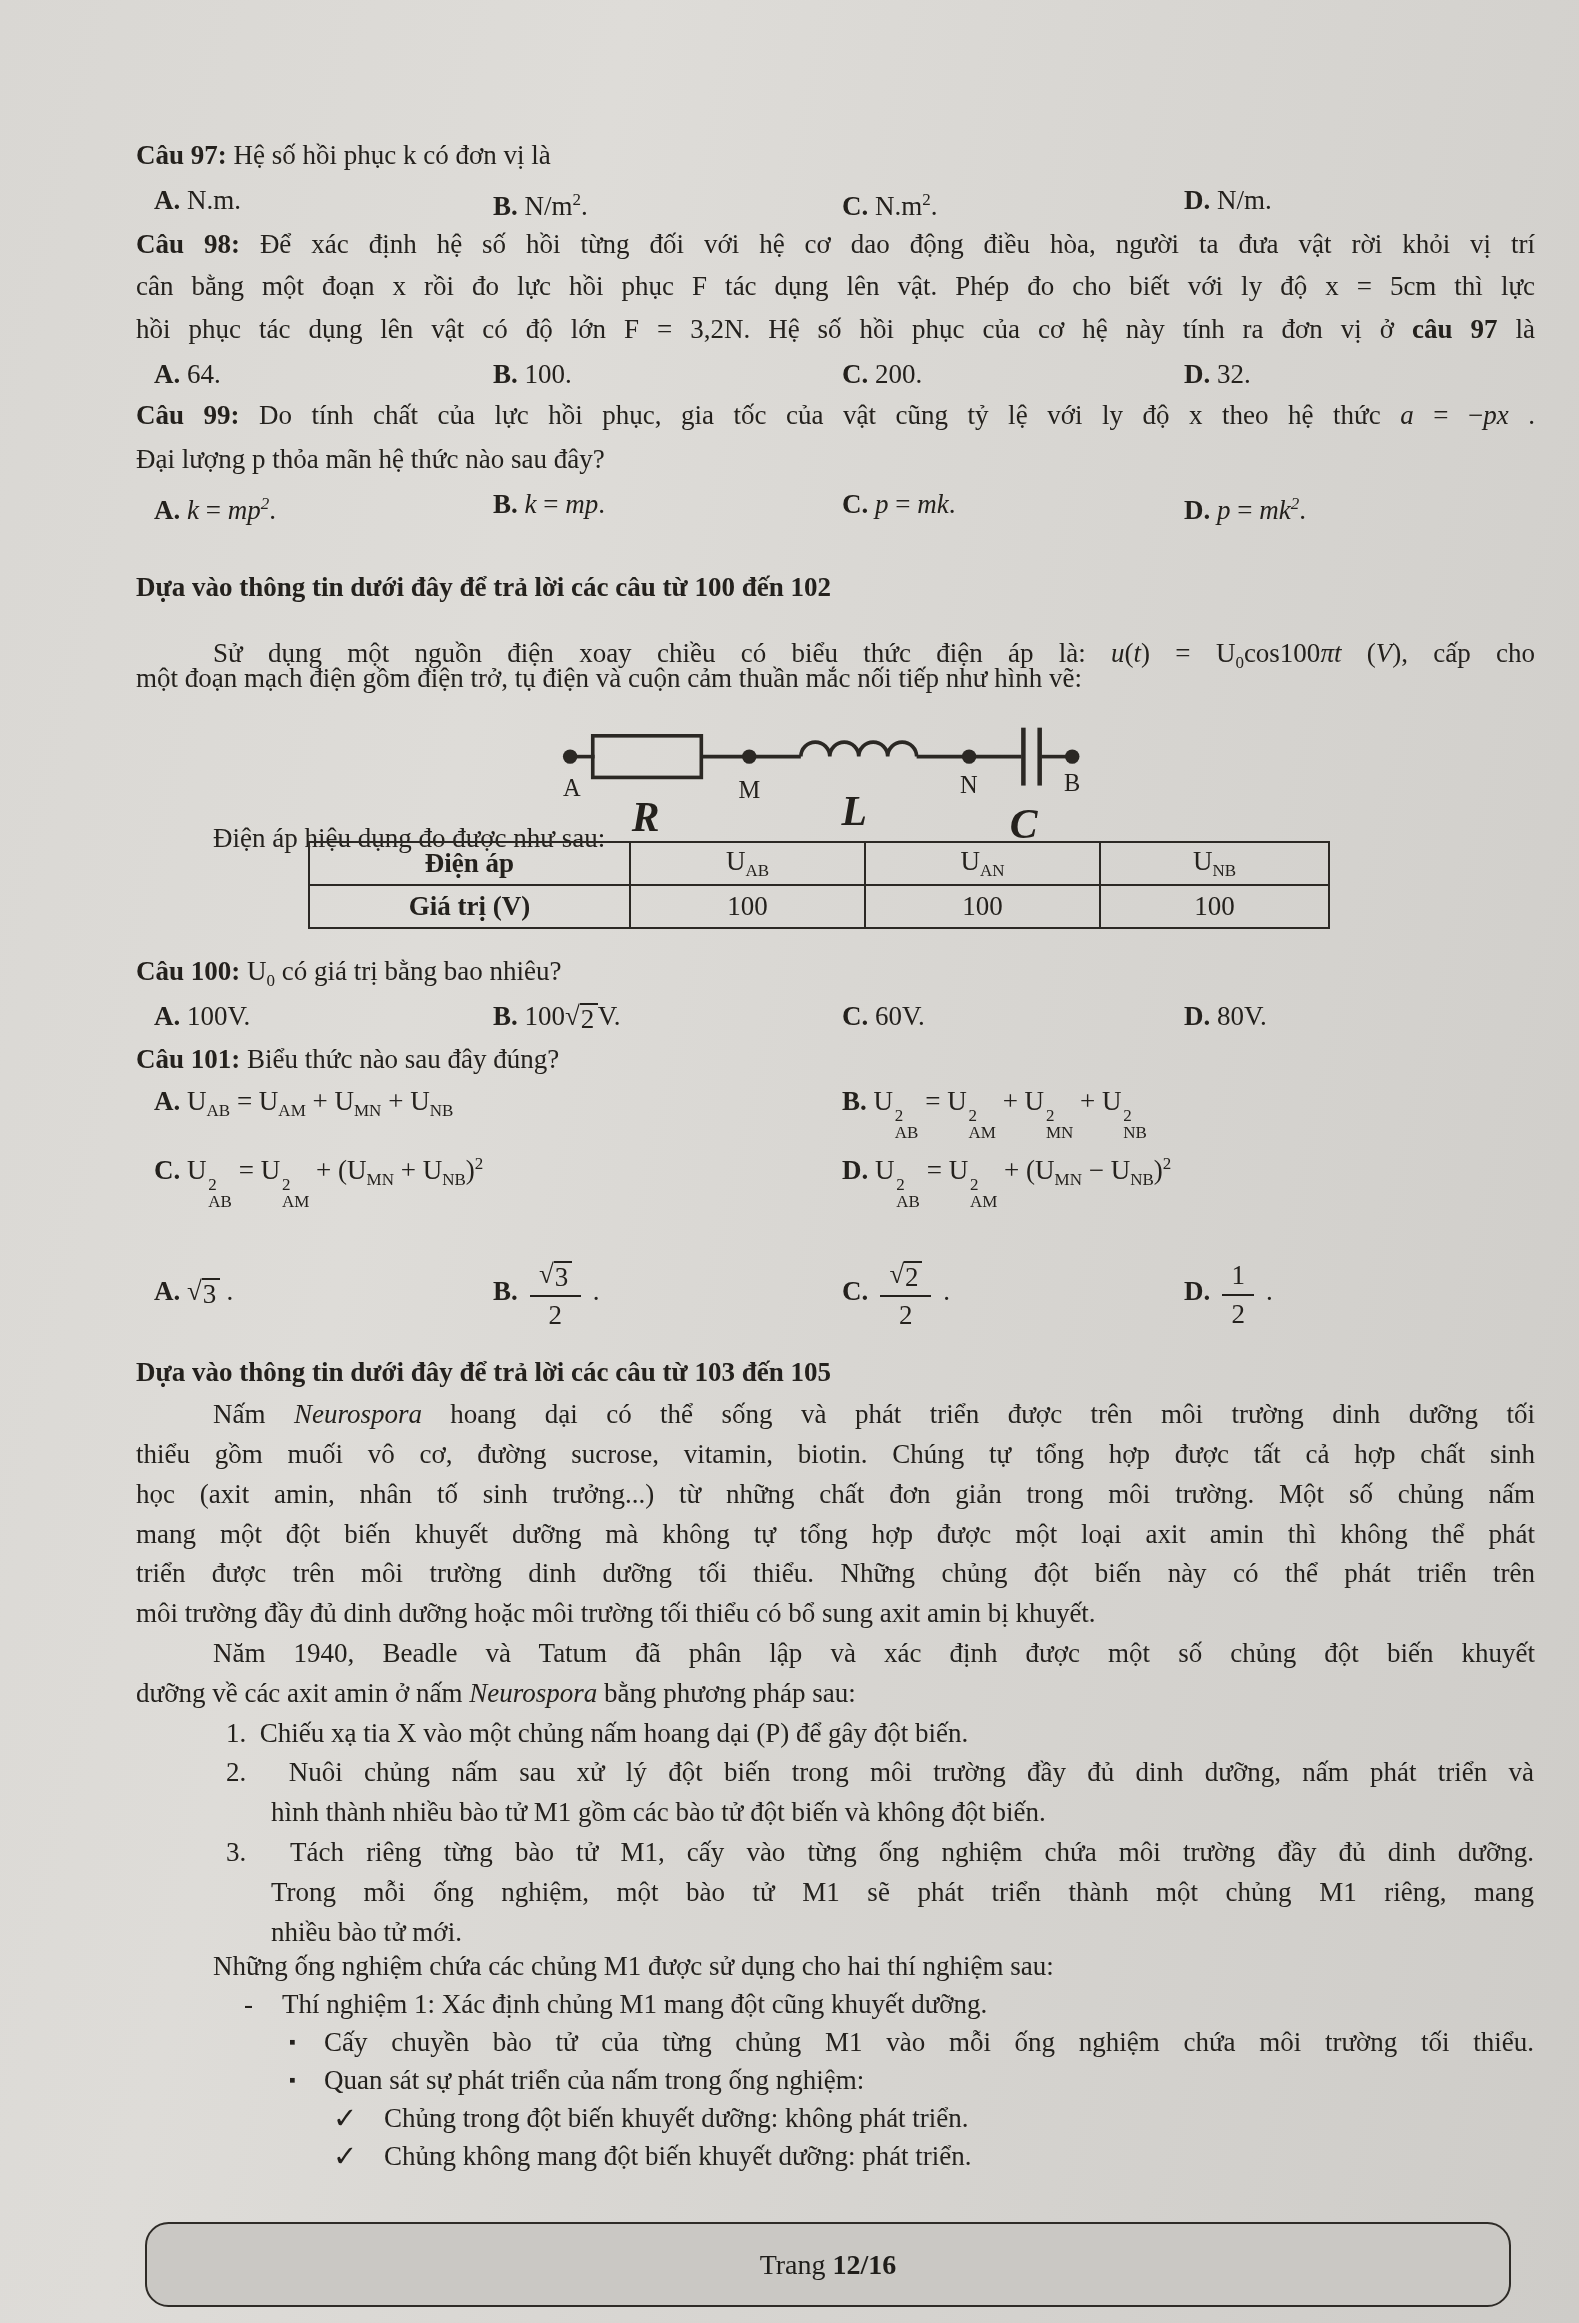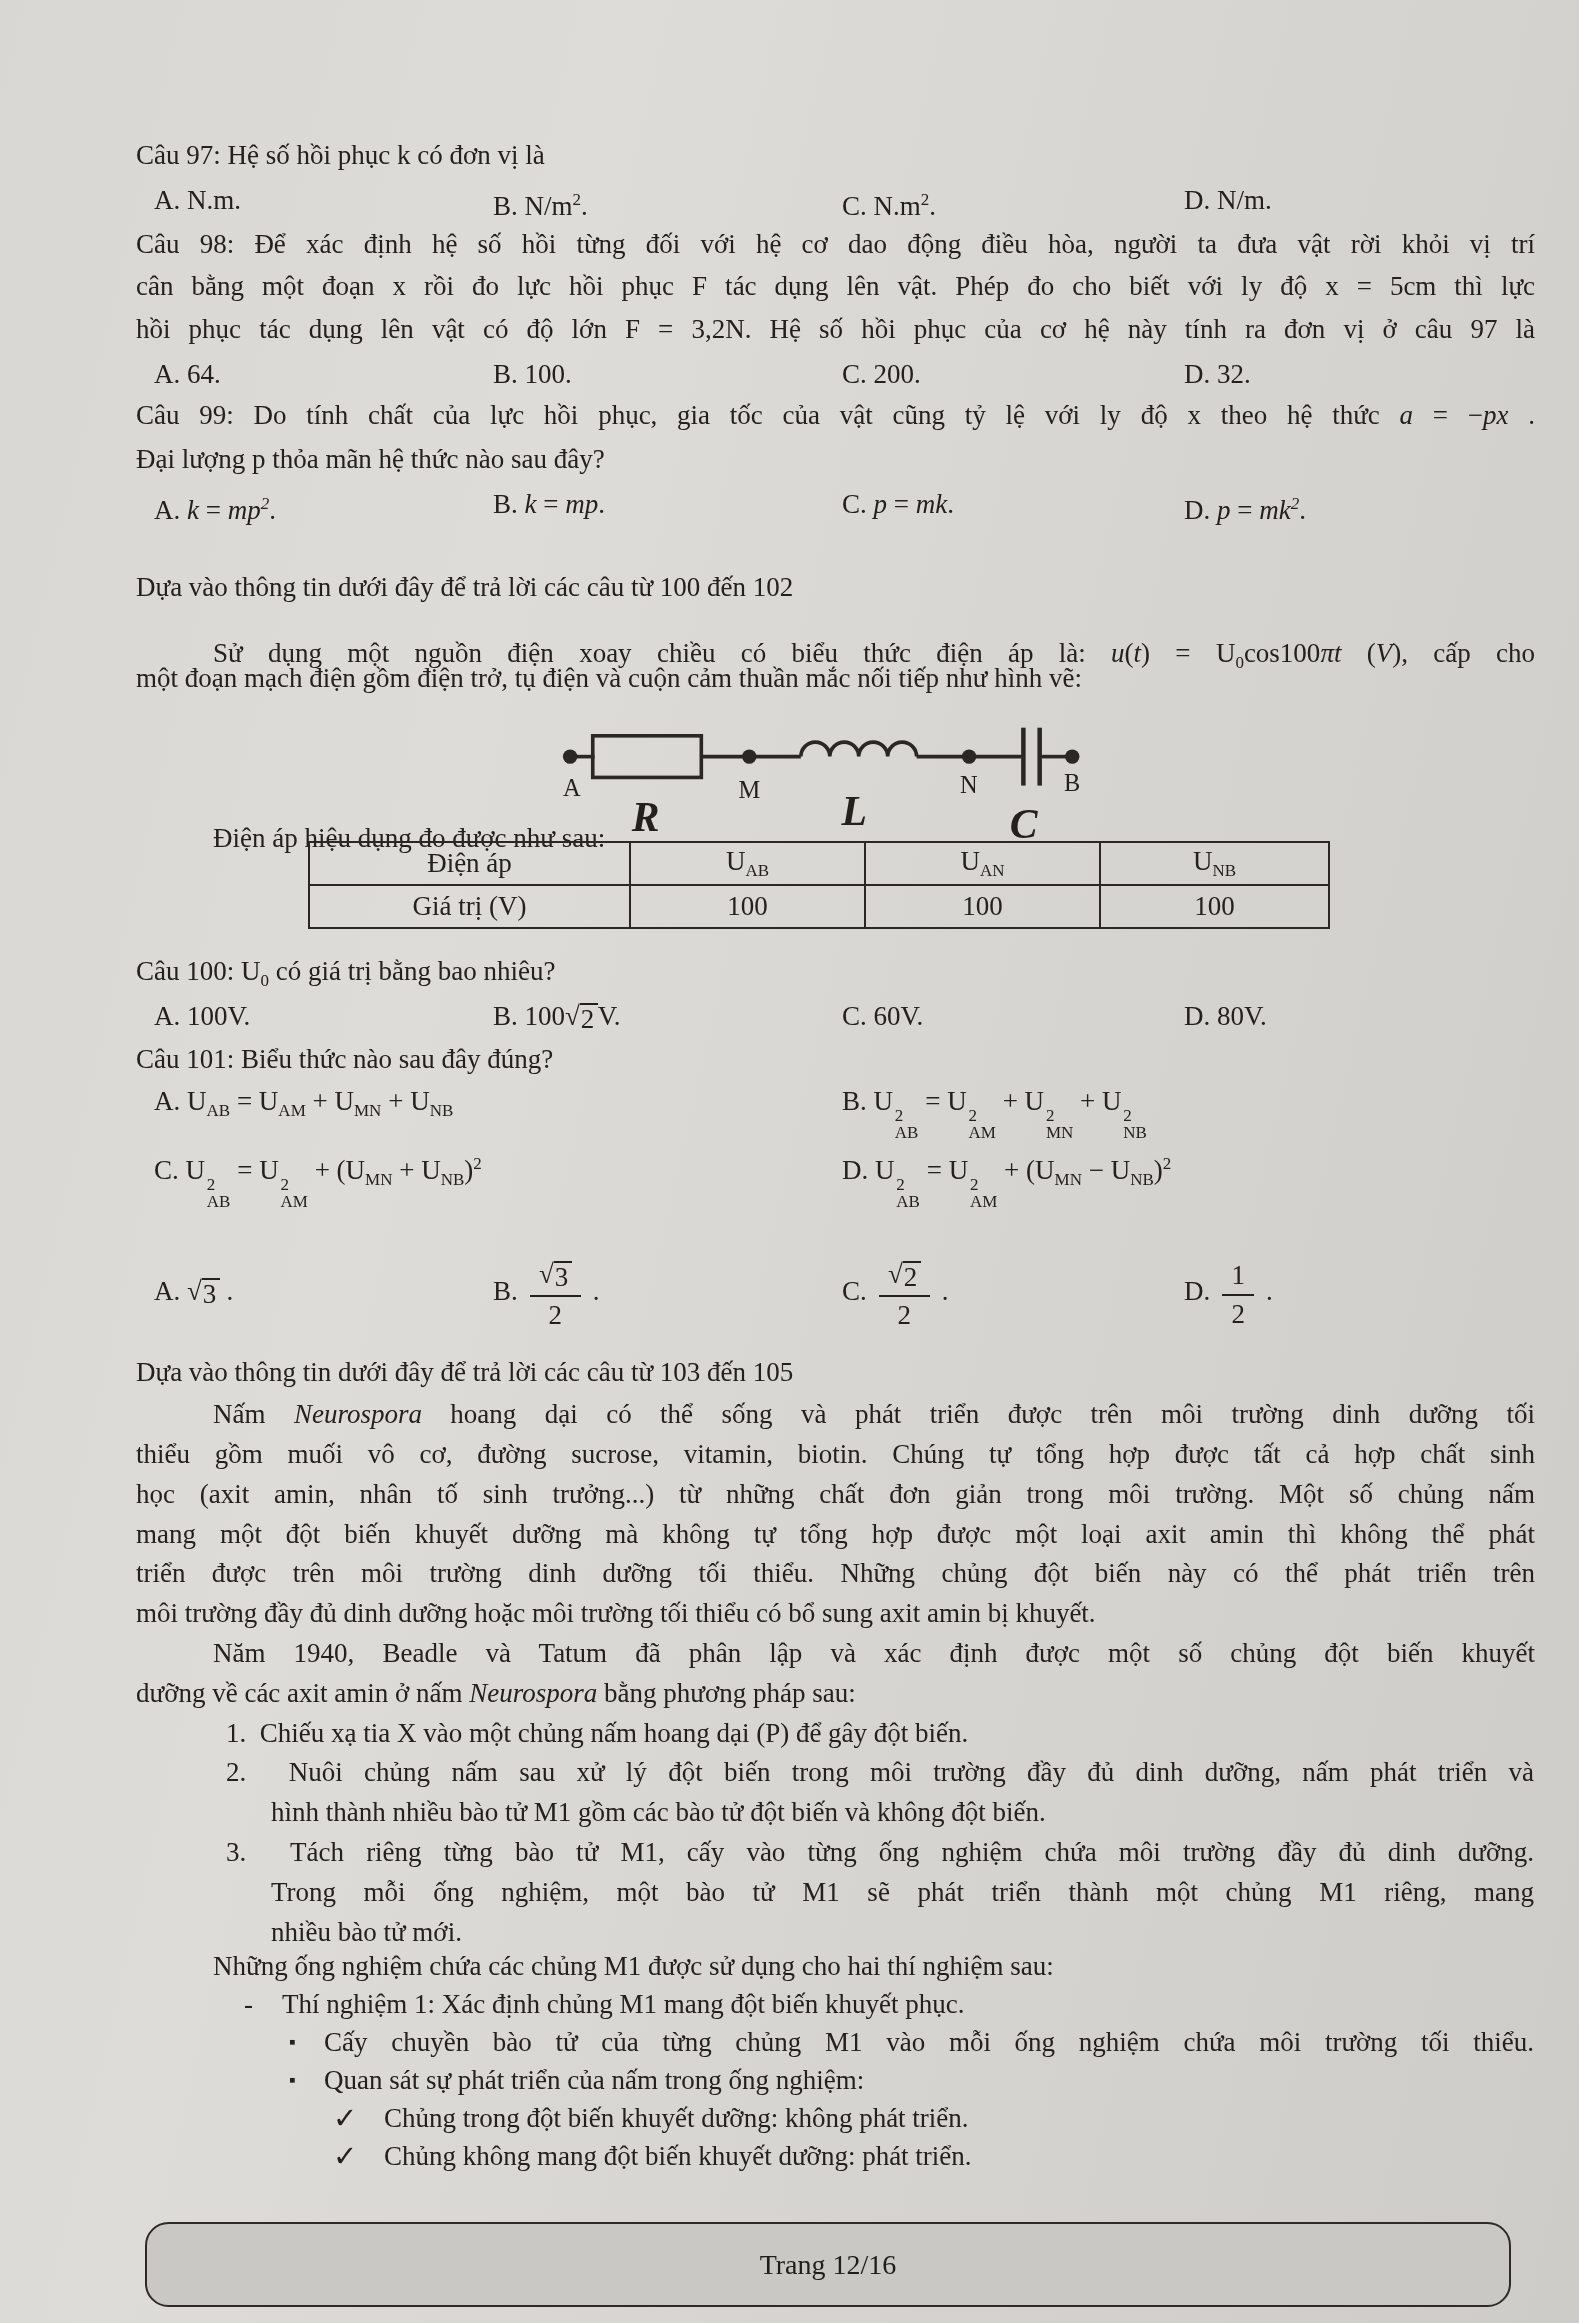--- a/index.html
+++ b/index.html
@@ -10,21 +10,21 @@
     font-family:"Liberation Serif","DejaVu Serif",serif;
     color:#24211d;
     overflow:hidden;
   }
   .line{
     position:absolute;left:136px;width:1399px;
     font-size:27px;line-height:42px;white-space:normal;
   }
   .j{text-align:justify;text-align-last:justify;}
   .ind{padding-left:77px;box-sizing:border-box;}
-  .s-b{font-weight:normal;}
+  .s-b{font-weight:bold;}
   .s-i{font-style:italic;}
   sup,sub{font-size:17px;}
   .ss{display:inline-flex;flex-direction:column;align-items:flex-start;font-size:17px;line-height:.95;vertical-align:-11px;margin-left:1.8px;}
   .ssub{margin-top:0.9px;}
   .sqrt{display:inline-flex;white-space:nowrap;}
   .rsign{line-height:1;}
   .rad{border-top:2.3px solid currentColor;padding:0.9px 3.6px 0 0.9px;line-height:1;}
   .frac{display:inline-flex;flex-direction:column;align-items:center;text-align:center;vertical-align:middle;margin:0 5.4px;line-height:1.05;}
   .frac .num{border-bottom:2.7px solid currentColor;padding:1.8px 9px 4.5px;}
   .frac .den{padding-top:3.6px;}
@@ -227,21 +227,21 @@
   <div class="line" style="top:1712px;left:226px;width:1308px"><span>1.&nbsp; </span><span>Chiếu xạ tia X vào một chủng nấm hoang dại (P) để gây đột biến.</span></div>
   <div class="line j" style="top:1751px;left:226px;width:1308px"><span>2.&nbsp; </span><span>Nuôi chủng nấm sau xử lý đột biến trong môi trường đầy đủ dinh dưỡng, nấm phát triển và</span></div>
   <div class="line" style="top:1791px;left:271px;width:1263px"><span>hình thành nhiều bào tử M1 gồm các bào tử đột biến và không đột biến.</span></div>
   <div class="line j" style="top:1831px;left:226px;width:1308px"><span>3.&nbsp; </span><span>Tách riêng từng bào tử M1, cấy vào từng ống nghiệm chứa môi trường đầy đủ dinh dưỡng.</span></div>
   <div class="line j" style="top:1871px;left:271px;width:1263px"><span>Trong mỗi ống nghiệm, một bào tử M1 sẽ phát triển thành một chủng M1 riêng, mang</span></div>
   <div class="line" style="top:1911px;left:271px;width:1263px"><span>nhiều bào tử mới.</span></div>
 
   <div class="line ind" style="top:1945px"><span>Những ống nghiệm chứa các chủng M1 được sử dụng cho hai thí nghiệm sau:</span></div>
 
   <span class="mark" style="top:1983px;left:244px">-</span>
-  <div class="line" style="top:1983px;left:282px;width:1252px"><span>Thí nghiệm 1: Xác định chủng M1 mang đột biến khuyết phục.</span></div>
+  <div class="line" style="top:1983px;left:282px;width:1252px"><span>Thí nghiệm 1: Xác định chủng M1 mang đột cũng khuyết dưỡng.</span></div>
 
   <span class="mark" style="top:2021px;left:289px;font-size:19px">▪</span>
   <div class="line j" style="top:2021px;left:324px;width:1210px"><span>Cấy chuyền bào tử của từng chủng M1 vào mỗi ống nghiệm chứa môi trường tối thiểu.</span></div>
 
   <span class="mark" style="top:2059px;left:289px;font-size:19px">▪</span>
   <div class="line" style="top:2059px;left:324px;width:1210px"><span>Quan sát sự phát triển của nấm trong ống nghiệm:</span></div>
 
   <span class="mark" style="top:2097px;left:333px;font-size:29px">✓</span>
   <div class="line" style="top:2097px;left:384px;width:1151px"><span>Chủng trong đột biến khuyết dưỡng: không phát triển.</span></div>
 

